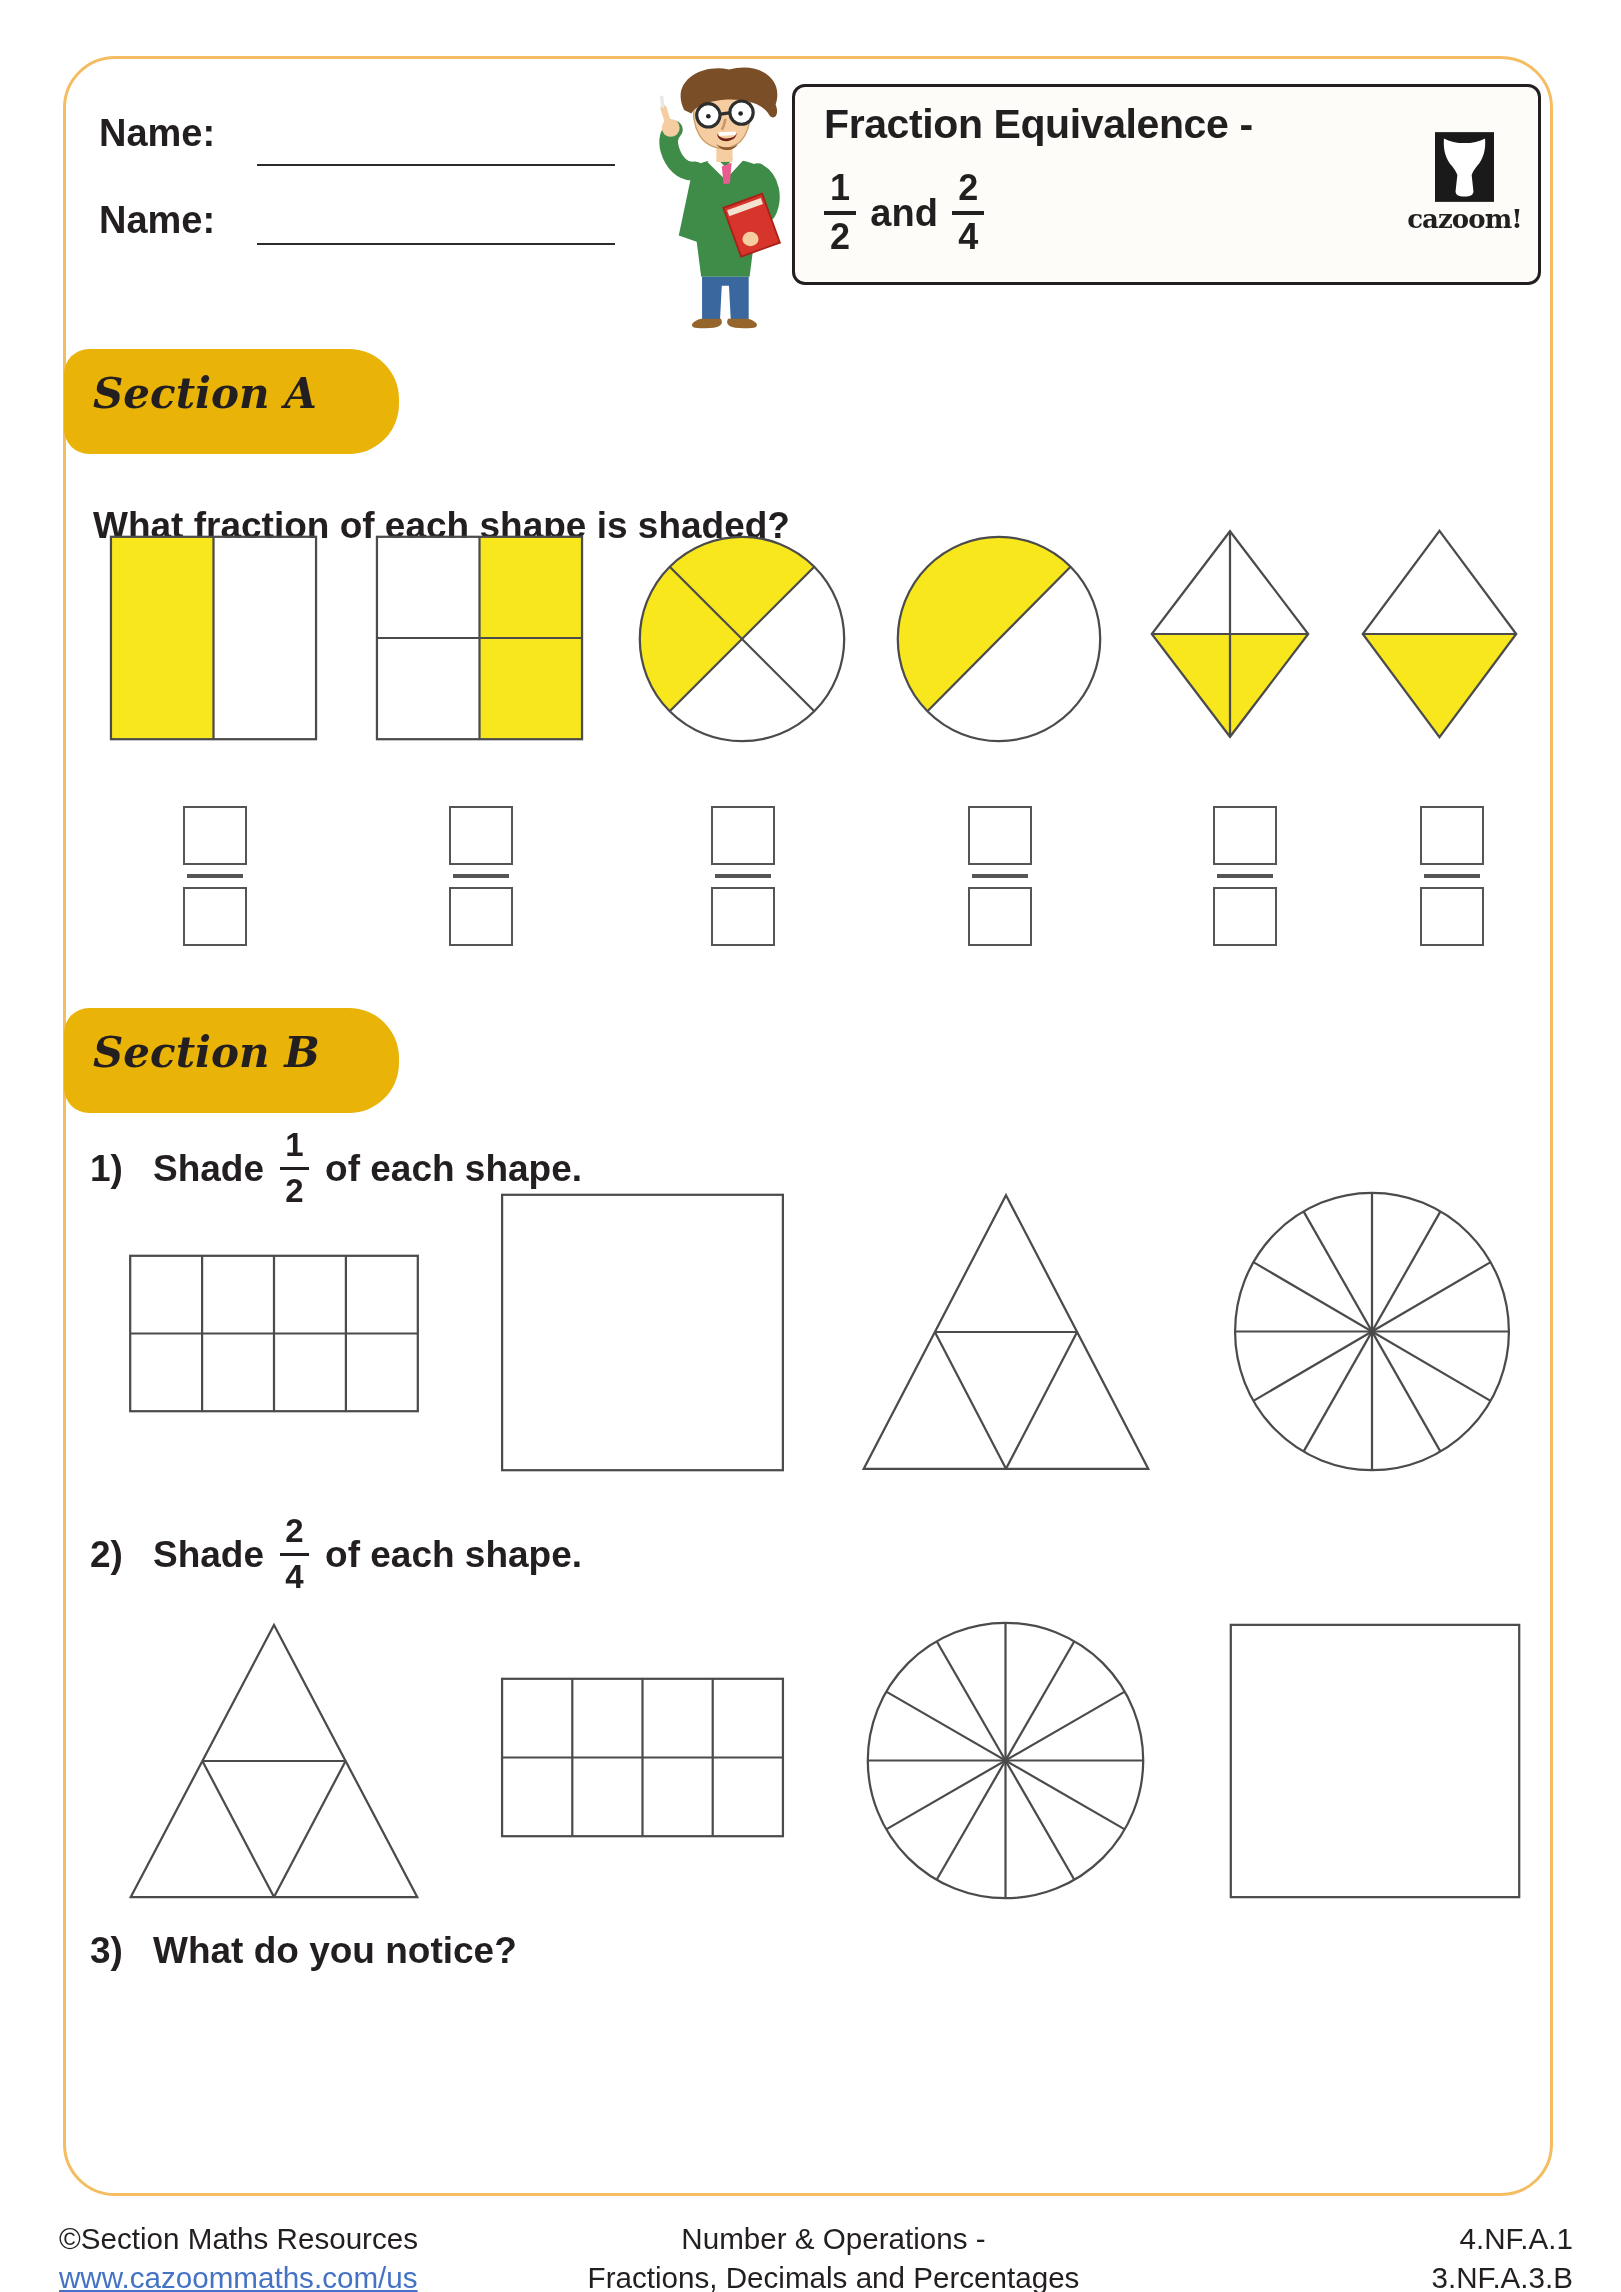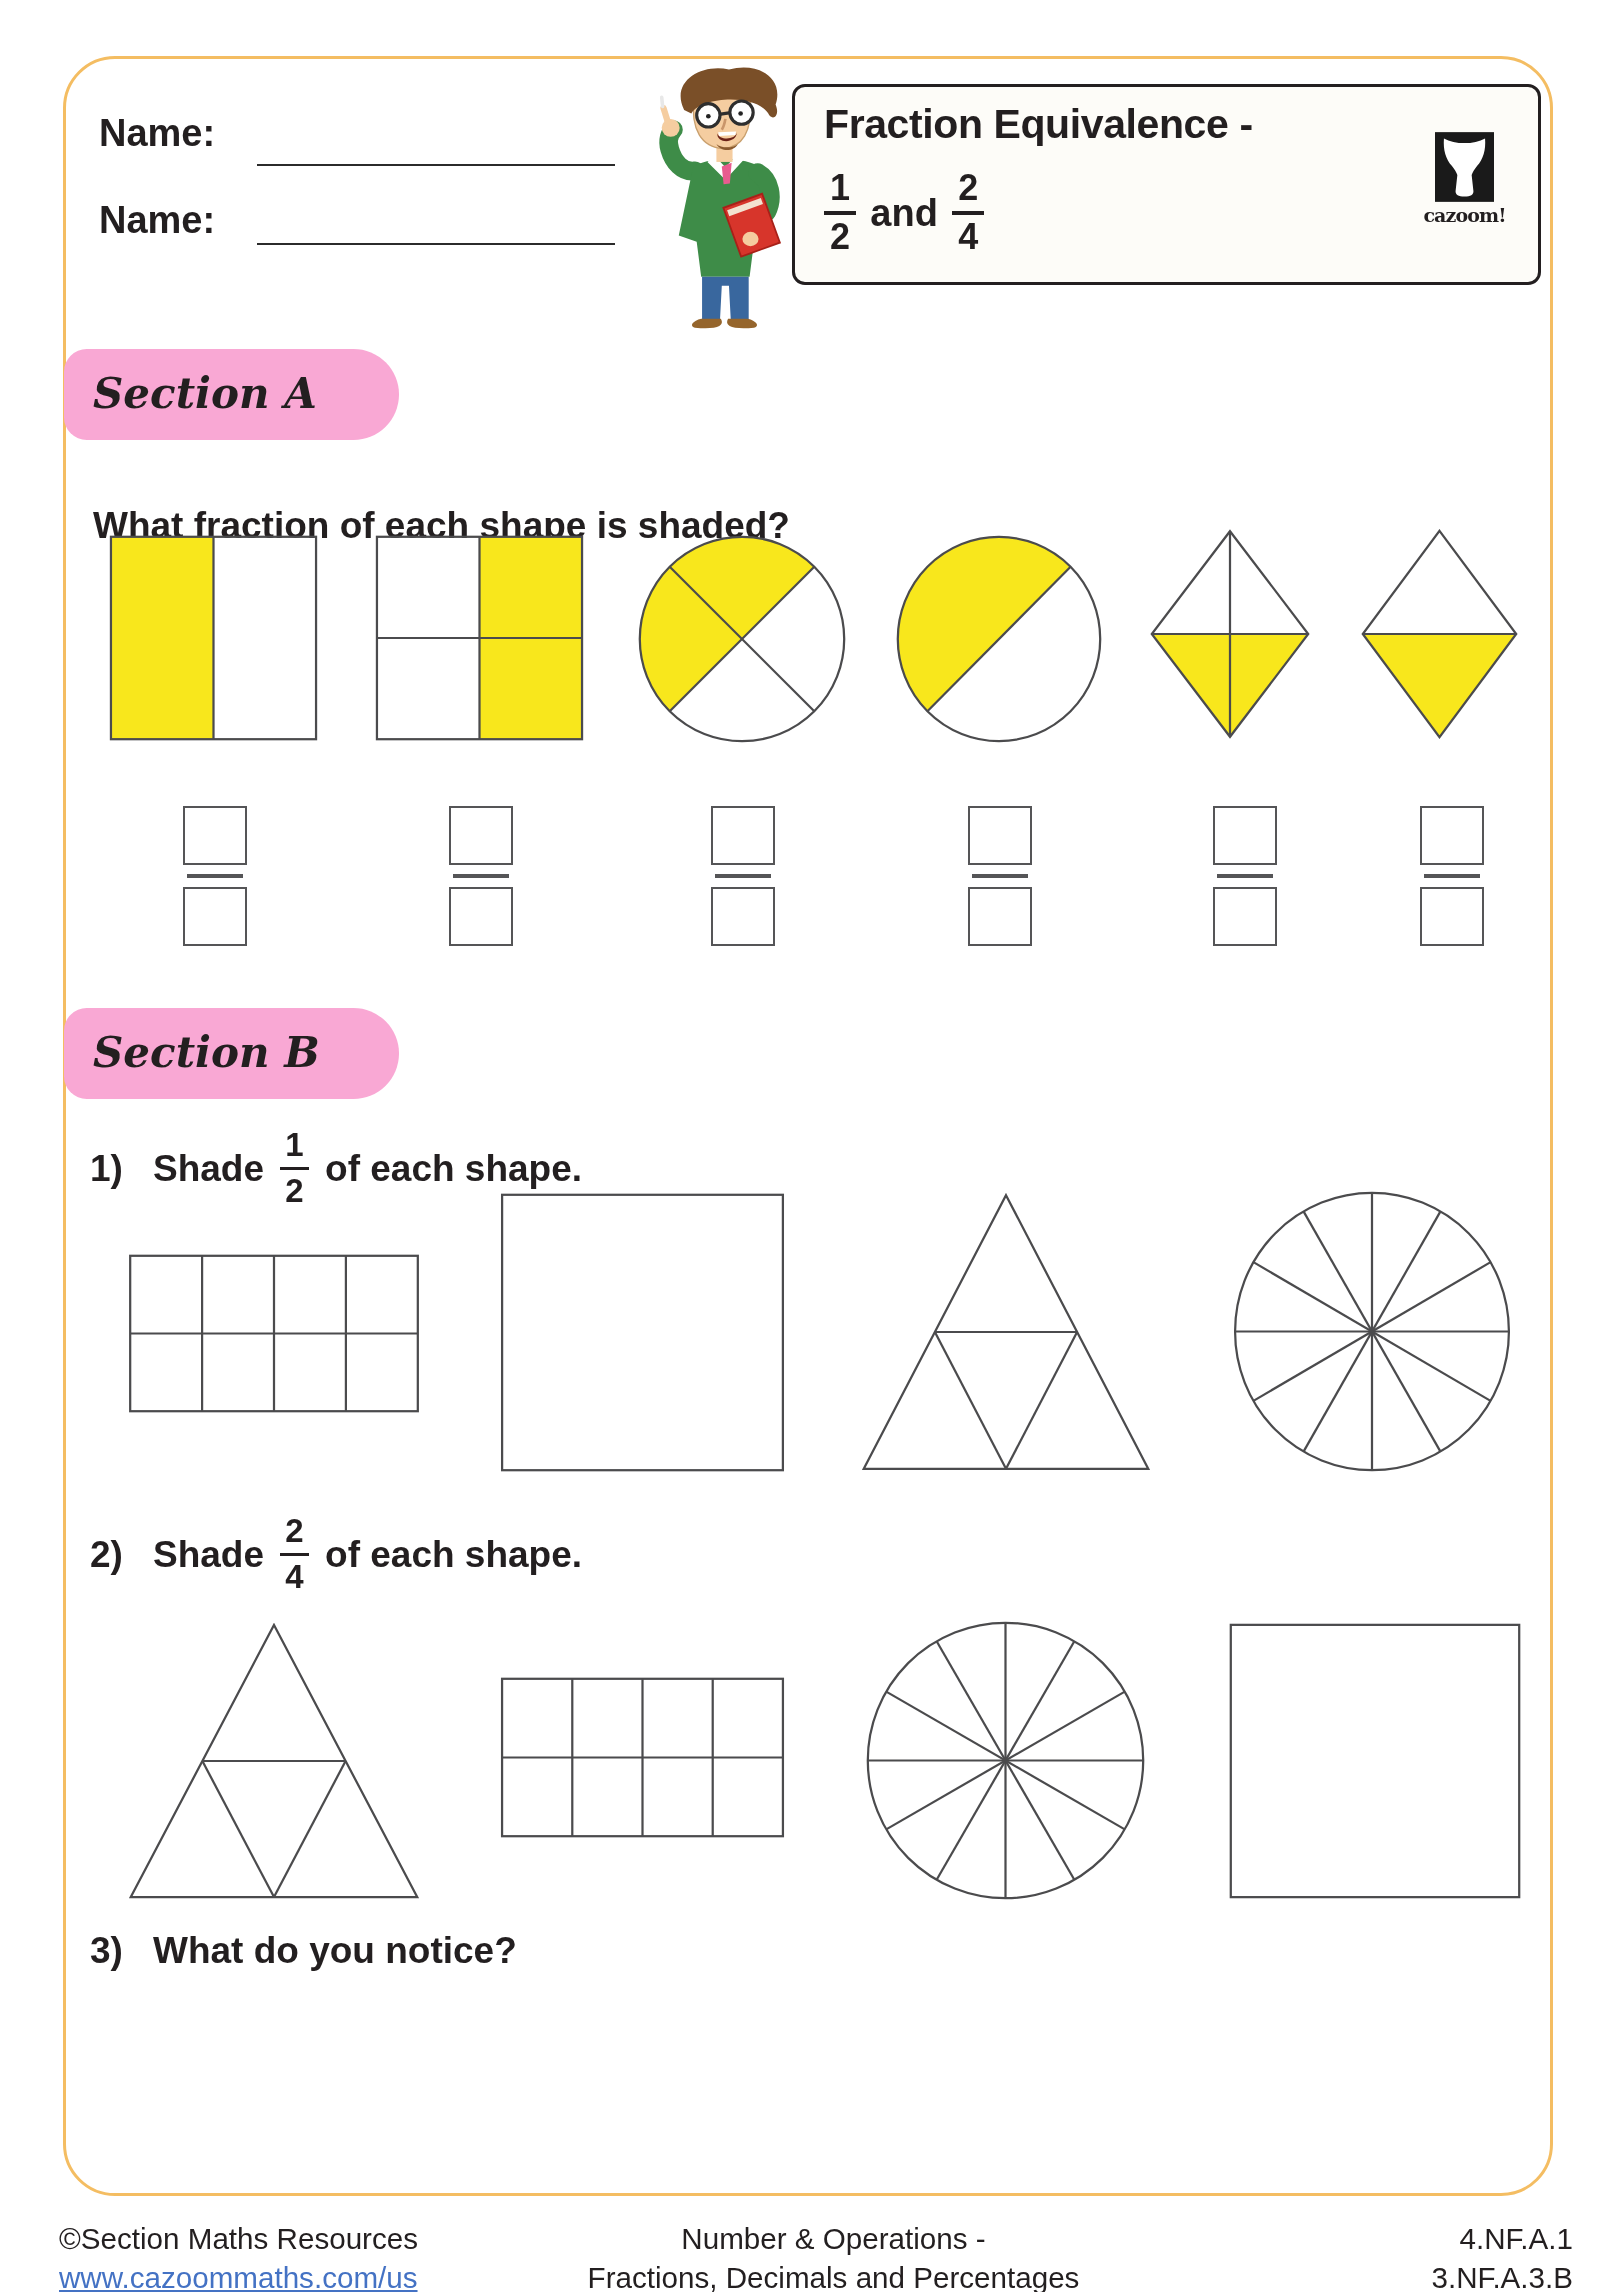--- a/index.html
+++ b/index.html
@@ -26,25 +26,25 @@
   }
   .title-l1 { position:absolute; left:29px; top:14.3px; font-size:41px; font-weight:bold; letter-spacing:-0.4px; }
   .title-frac-row { position:absolute; left:29px; top:66px; height:120px; display:flex; align-items:center; gap:14.3px; }
   .frac { display:inline-flex; flex-direction:column; align-items:center; font-weight:bold; }
   .frac .fnum, .frac .fden { font-size:36px; line-height:1.06; }
   .frac .fbar { width:32px; height:3.6px; background:#231F20; margin:3.6px 0; }
   .title-and { font-size:38px; font-weight:bold; }
 
   .logo { position:absolute; left:598px; top:45px; width:143px; text-align:center; }
   .logo-mark { display:block; margin:0 auto; }
-  .logo-text { font-family:"DejaVu Serif", serif; font-weight:bold; font-size:19px; letter-spacing:-0.9px; margin-top:1.8px; }
+  .logo-text { font-family:"DejaVu Serif", serif; font-weight:bold; font-size:26px; letter-spacing:-0.9px; margin-top:1.8px; }
 
   .badge {
-    position:absolute; left:64px; width:335px; height:91px;
-    background:#f9a8d4; border-radius:25px 50px 50px 25px;
+    position:absolute; left:64px; width:335px; height:105px;
+    background:#eab308; border-radius:25px 50px 50px 25px;
   }
   .badge-text {
     position:absolute; left:29px; top:19.7px;
     font-family:"DejaVu Serif", serif; font-style:italic; font-weight:bold; font-size:42px;
   }
   #badge-a { top:349px; }
   #badge-b { top:1008px; }
 
   .question { position:absolute; font-size:37px; font-weight:bold;margin-top:48px; }
   #question-a { left:93px; top:457px; }

